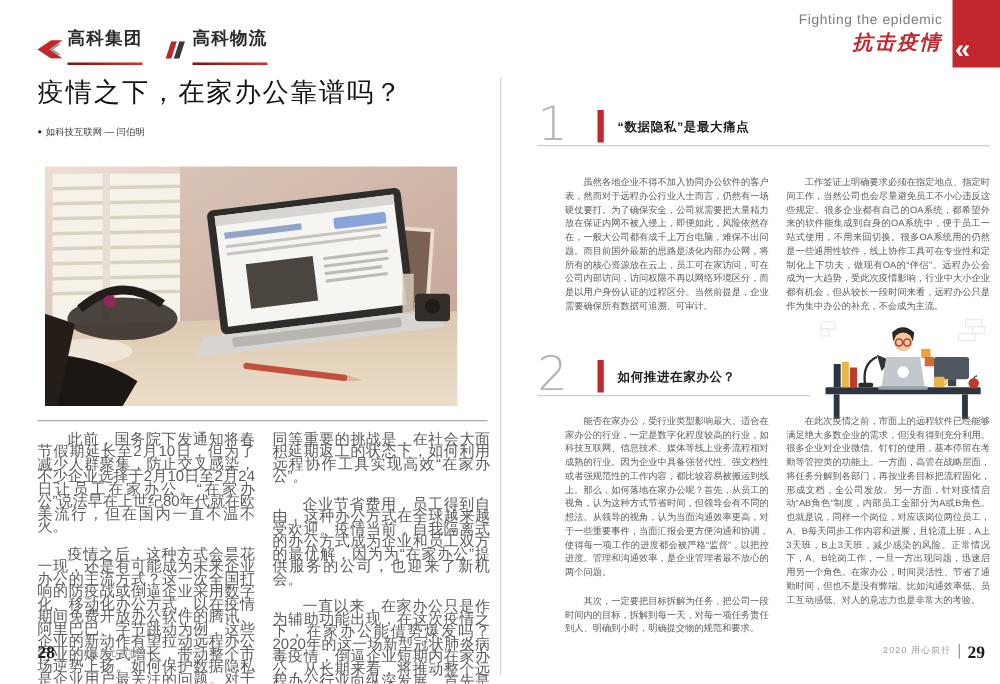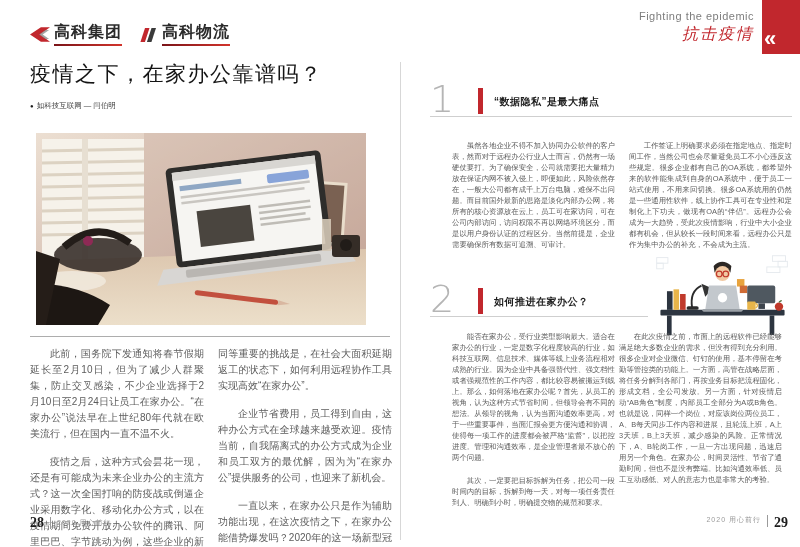--- a/index.html
+++ b/index.html
@@ -3,55 +3,55 @@
 <meta charset="utf-8">
 <style>
   html,body{margin:0;padding:0;background:#fff;}
   .spread{position:relative;width:800px;height:547px;background:#ffffff;overflow:hidden;
           font-family:"Liberation Sans",sans-serif;color:#5c5c5c;}
   .gutter{position:absolute;left:400px;top:62px;width:1px;height:478px;background:#d7d7d7;}
 
   
   .masthead{position:absolute;left:30px;top:22px;display:flex;align-items:flex-end;gap:16px;}
   .logo{display:flex;align-items:flex-end;gap:4px;}
-  .logo-text{font-size:16px;font-weight:bold;color:#2b2b2b;letter-spacing:1px;padding-bottom:3px;
+  .logo-text{font-size:14px;font-weight:bold;color:#2b2b2b;letter-spacing:1px;padding-bottom:12px;
              background:linear-gradient(to right,#7a1418,#d2342c) bottom left/100% 2.5px no-repeat;}
   .title{position:absolute;left:30px;top:60px;margin:0;font-size:21px;font-weight:normal;color:#141414;letter-spacing:1.5px;}
   .byline{position:absolute;left:30px;top:101px;font-size:7.5px;color:#3c3c3c;display:flex;align-items:center;gap:3px;}
   .byline .dot{font-size:6px;color:#1c1c1c;}
   .photo{position:absolute;left:36px;top:133px;width:330px;height:192px;overflow:hidden;}
   .photo svg{display:block;width:100%;height:100%;}
   .photo-rule{position:absolute;left:30px;top:336px;width:360px;height:1px;background:#adadad;}
   .lp-cols{position:absolute;left:30px;top:346px;width:362px;display:flex;gap:14px;}
   .lp-cols .col{width:174px;}
-  .para{margin:0 0 12px 0;font-size:10px;line-height:16px;text-align:justify;color:#5c5c5c;}
+  .para{margin:0 0 12px 0;font-size:12px;line-height:10px;text-align:justify;color:#5c5c5c;}
   .para.ind{text-indent:2em;}
   .footer-left{position:absolute;left:30px;top:515px;display:flex;align-items:center;gap:6px;}
   .footer-right{position:absolute;right:12px;top:515px;display:flex;align-items:flex-start;gap:6px;}
   .page-num{font-size:14px;font-weight:bold;color:#1c1c1c;font-family:"Liberation Serif",serif;}
   .foot-div{width:1px;height:12px;background:#9a9a9a;}
   .tagline{font-size:7px;color:#9a9a9a;letter-spacing:1px;}
 
   
   .rp-header-en{position:absolute;right:46px;top:10px;font-size:11px;color:#7d7d7d;letter-spacing:0.5px;}
-  .rp-header-zh{position:absolute;right:46px;top:24px;font-size:16px;font-weight:normal;font-style:italic;
+  .rp-header-zh{position:absolute;right:46px;top:24px;font-size:16px;font-weight:bold;font-style:italic;
                 color:#c1272d;font-family:"Liberation Serif",serif;letter-spacing:2px;}
   .red-corner{position:absolute;right:0;top:0;width:38px;height:54px;background:#c1272d;}
   .red-corner .chev{position:absolute;left:2px;bottom:4px;color:#ffffff;font-size:22px;font-weight:bold;line-height:1;}
 
   .section-head{position:absolute;left:430px;width:362px;}
   .sec1{top:84px;} .sec2{top:284px;}
   .sec-num{position:absolute;left:0;top:0;font-size:38px;line-height:30px;font-weight:200;color:#b5b5b5;
            font-family:"DejaVu Sans",sans-serif;}
   .sec-bar{position:absolute;left:48px;top:4px;width:5px;height:26px;background:#c1272d;}
   .sec-title{position:absolute;left:64px;top:11px;font-size:10px;font-weight:bold;color:#1e1e1e;letter-spacing:0.5px;}
   .sec-rule{position:absolute;left:0;top:32px;width:362px;height:1px;background:#cfcfcf;}
 
   .s1-cols{position:absolute;left:452px;top:140px;width:340px;display:flex;gap:14px;}
-  .s2-cols{position:absolute;left:452px;top:331px;width:340px;display:flex;gap:4px;}
+  .s2-cols{position:absolute;left:452px;top:331px;width:340px;display:flex;gap:14px;}
   .s1-cols .col,.s2-cols .col{width:163px;}
   .rp .para,.s1-cols .para,.s2-cols .para{font-size:7.4px;line-height:11px;}
 
   .illus{position:absolute;left:650px;top:252px;width:145px;height:84px;background:#ffffff;}
   .illus svg{display:block;width:100%;height:100%;}
 </style>
 </head>
 <body>
 
 <div class="spread">

